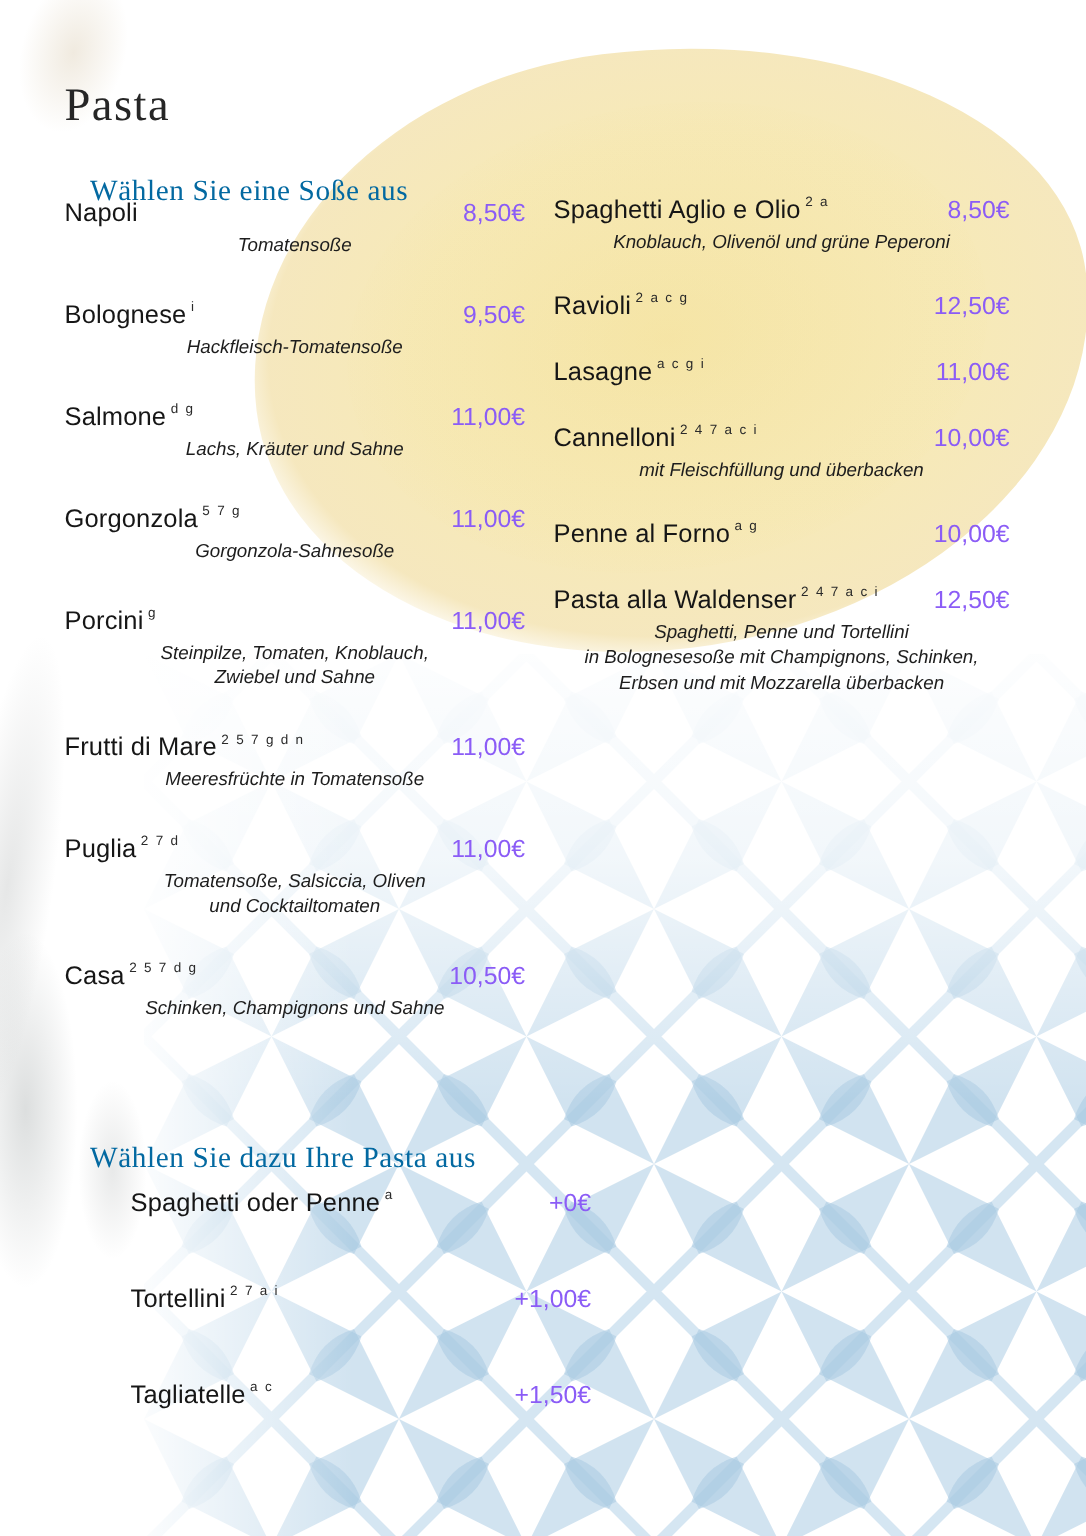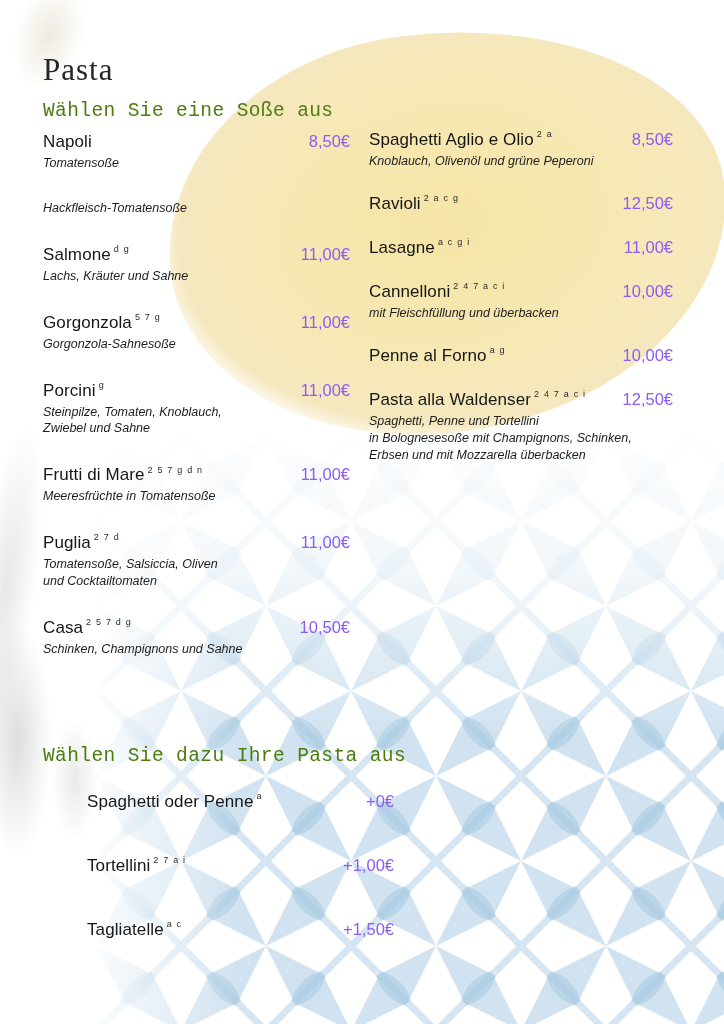--- a/index.html
+++ b/index.html
@@ -4,20 +4,21 @@
 <style>
   html, body { margin: 0; padding: 0; }
   body { background: #e8e8e8; font-family: "Liberation Sans", sans-serif; }
   .page {
     position: relative;
     width: 724px;
     height: 1024px;
     margin: 0 auto;
     background: #ffffff;
     overflow: hidden;
+    text-align: center;
   }
   
   .bg { position: absolute; inset: 0; z-index: 0; }
   .lemon {
     position: absolute;
     left: 168px; top: 32px;
     width: 560px; height: 400px;
     background: radial-gradient(ellipse at 52% 48%,
       rgba(243,222,142,0.62) 0%,
       rgba(240,216,125,0.55) 45%,
@@ -92,26 +93,26 @@
     left: 43px; top: 52px;
     margin: 0;
     font-family: "Liberation Serif", serif;
     font-weight: 400;
     font-size: 31px;
     letter-spacing: 1px;
     color: #262626;
   }
   .section-heading {
     position: absolute;
-    margin: 0;
-    font-family: Liberation Mono, monospace;
+    margin: 17px;
+    font-family: Liberation Serif, serif;
     font-weight: 400;
     font-size: 19.5px;
     letter-spacing: 0.4px;
-    color: #4d7c0f;
+    color: #0369a1;
   }
   .heading-1 { left: 43px; top: 100px; }
   .heading-2 { left: 43px; top: 745px; }
   .col { position: absolute; }
   .col-left  { left: 43px;  top: 132px; width: 307px; }
   .col-right { left: 369px; top: 130px; width: 304px; }
   .col-options { left: 43px; top: 792px; width: 307px; margin-left: 44px; }
   .item { margin-bottom: 28px; }
   .col-right .item { margin-bottom: 24px; }
   .col-options .item { margin-bottom: 44px; }
@@ -198,20 +199,24 @@
 
       <div class="item">
         <div class="item-line">
           <span class="item-name"><span>Napoli</span><sup></sup></span>
           <span class="item-price">8,50€</span>
         </div>
         <div class="item-desc">Tomatensoße</div>
       </div>
 
       <div class="item">
+        <div class="item-line">
+          <span class="item-name"><span>Bolognese</span><sup>i</sup></span>
+          <span class="item-price">9,50€</span>
+        </div>
         <div class="item-desc">Hackfleisch-Tomatensoße</div>
       </div>
 
       <div class="item">
         <div class="item-line">
           <span class="item-name"><span>Salmone</span><sup>d g</sup></span>
           <span class="item-price">11,00€</span>
         </div>
         <div class="item-desc">Lachs, Kräuter und Sahne</div>
       </div>

